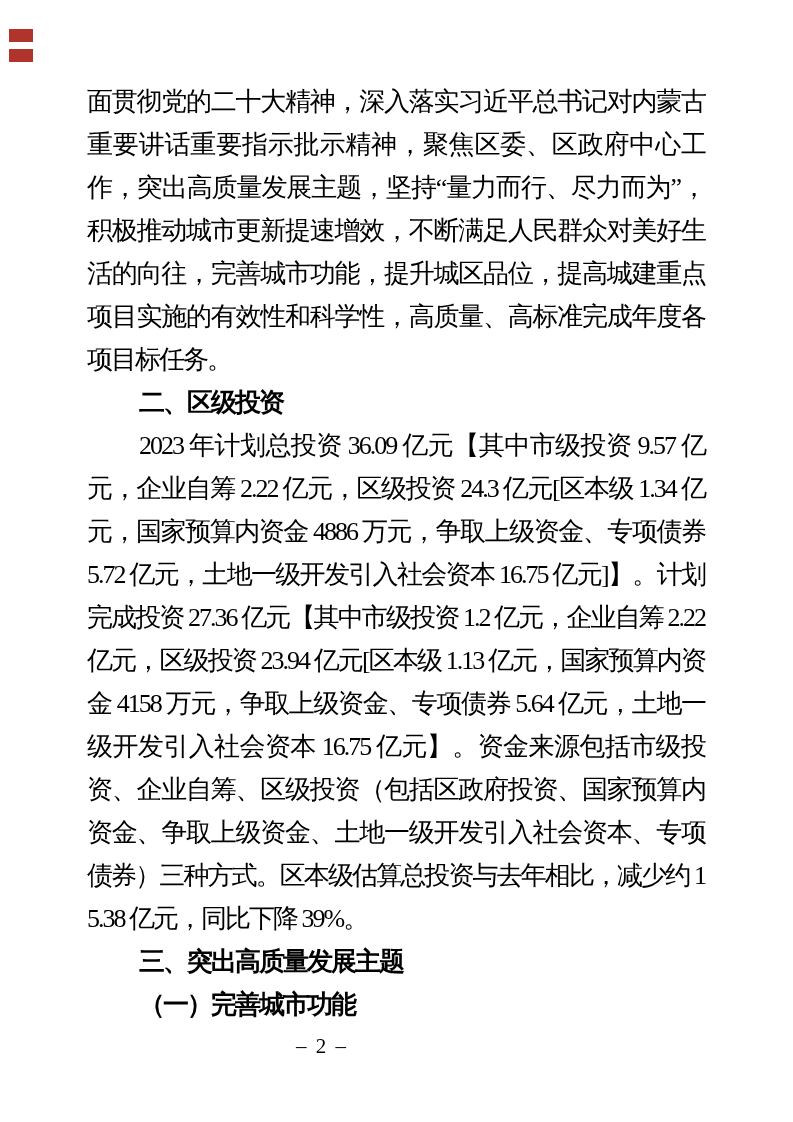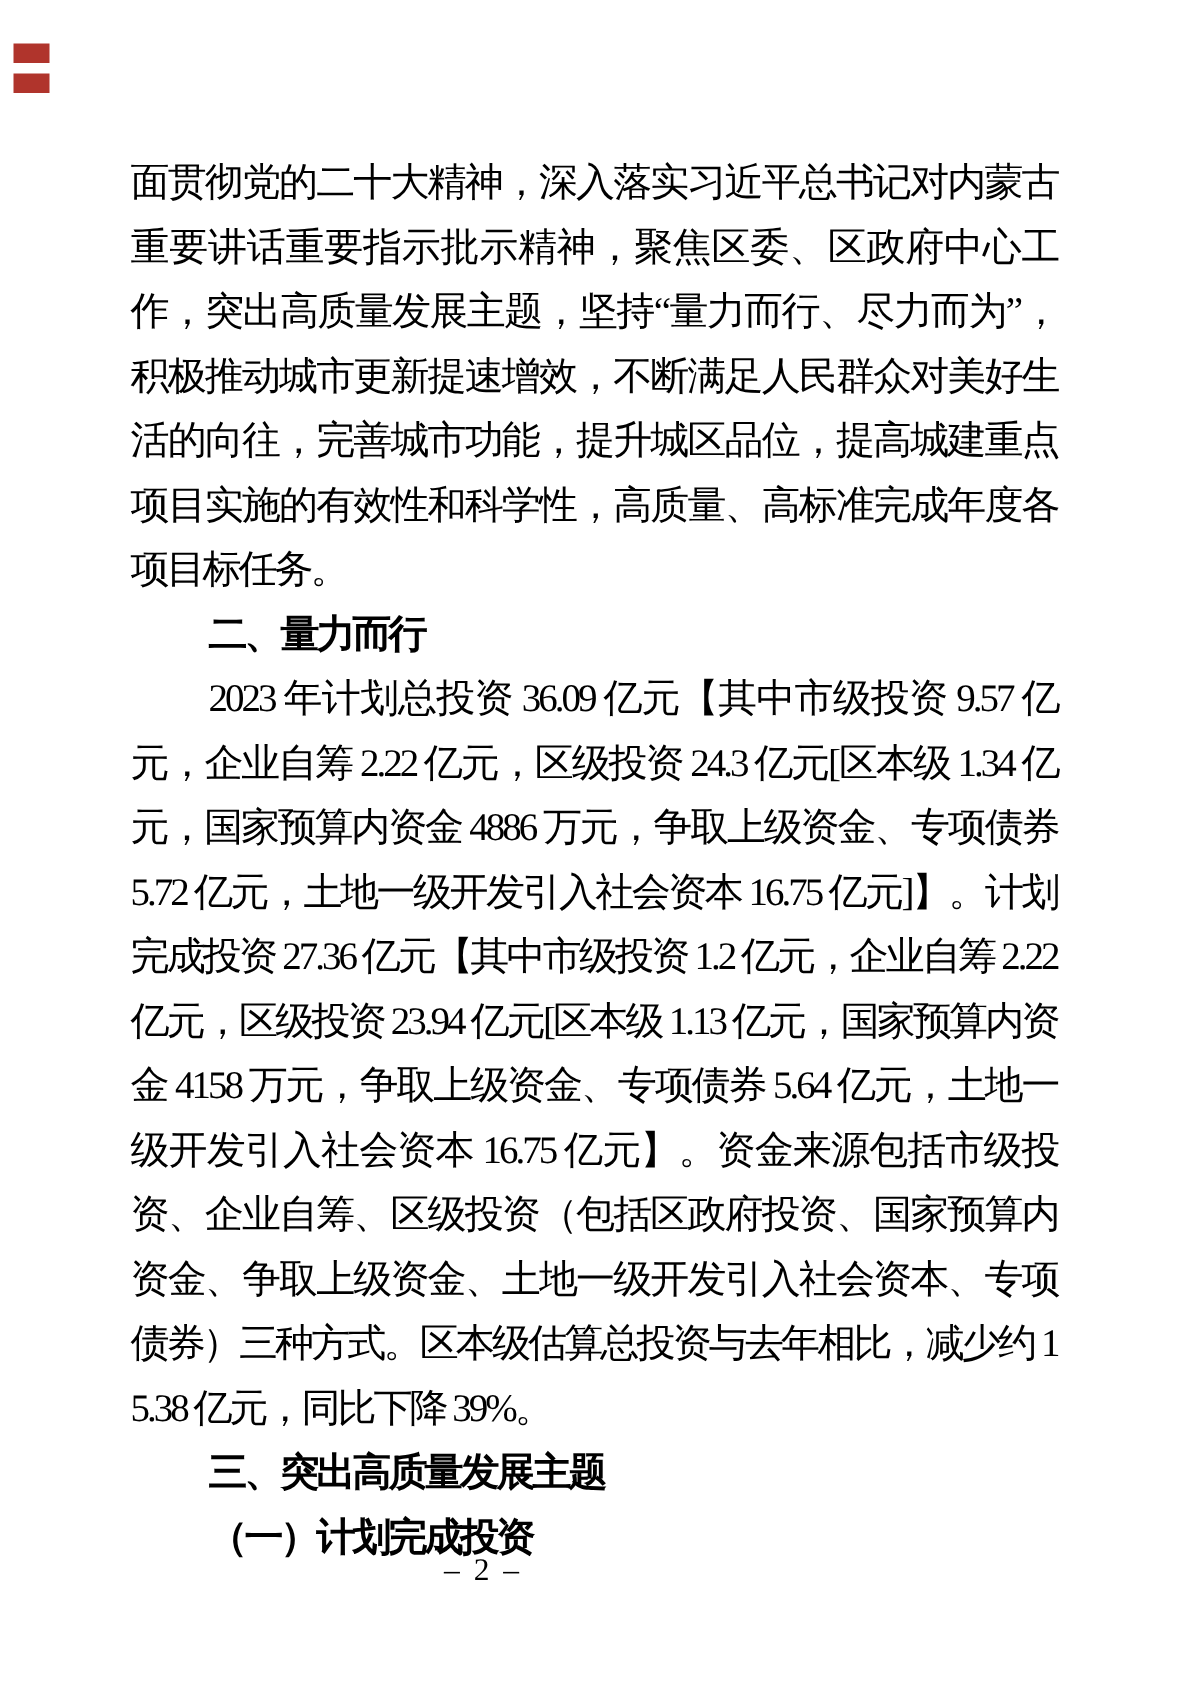--- a/index.html
+++ b/index.html
@@ -19,21 +19,21 @@
   }
   .red-mark {
     width: 24px;
     height: 13px;
     background: #b0342c;
     margin-bottom: 7px;
   }
   main.text-block {
     position: absolute;
     left: 87px;
-    top: 100px;
+    top: 80px;
     width: 618px;
   }
   main.text-block p {
     margin: 0;
     font-size: 26px;
     line-height: 43px;
     letter-spacing: -2px;
     text-align: justify;
     text-justify: inter-ideograph;
     word-break: break-all;
@@ -56,22 +56,22 @@
 <body>
 
 <div class="red-marks">
   <div class="red-mark"></div>
   <div class="red-mark"></div>
 </div>
 
 <main class="text-block">
   <p>面贯彻党的二十大精神，深入落实习近平总书记对内蒙古重要讲话重要指示批示精神，聚焦区委、区政府中心工作，突出高质量发展主题，坚持“量力而行、尽力而为”，积极推动城市更新提速增效，不断满足人民群众对美好生活的向往，完善城市功能，提升城区品位，提高城建重点项目实施的有效性和科学性，高质量、高标准完成年度各项目标任务。</p>
 
-  <p class="heading indent">二、量力而行</p>
+  <p class="heading indent">二、区级投资</p>
 
   <p class="indent">2023 年计划总投资 36.09 亿元【其中市级投资 9.57 亿元，企业自筹 2.22 亿元，区级投资 24.3 亿元[区本级 1.34 亿元，国家预算内资金 4886 万元，争取上级资金、专项债券 5.72 亿元，土地一级开发引入社会资本 16.75 亿元]】。计划完成投资 27.36 亿元【其中市级投资 1.2 亿元，企业自筹 2.22 亿元，区级投资 23.94 亿元[区本级 1.13 亿元，国家预算内资金 4158 万元，争取上级资金、专项债券 5.64 亿元，土地一级开发引入社会资本 16.75 亿元】。资金来源包括市级投资、企业自筹、区级投资（包括区政府投资、国家预算内资金、争取上级资金、土地一级开发引入社会资本、专项债券）三种方式。区本级估算总投资与去年相比，减少约 15.38 亿元，同比下降 39%。</p>
 
   <p class="heading indent">三、突出高质量发展主题</p>
 
-  <p class="heading indent">（一）计划完成投资</p>
+  <p class="heading indent">（一）完善城市功能</p>
 </main>
 
 <div class="page-footer">– 2 –</div>
 
 </body></html>

